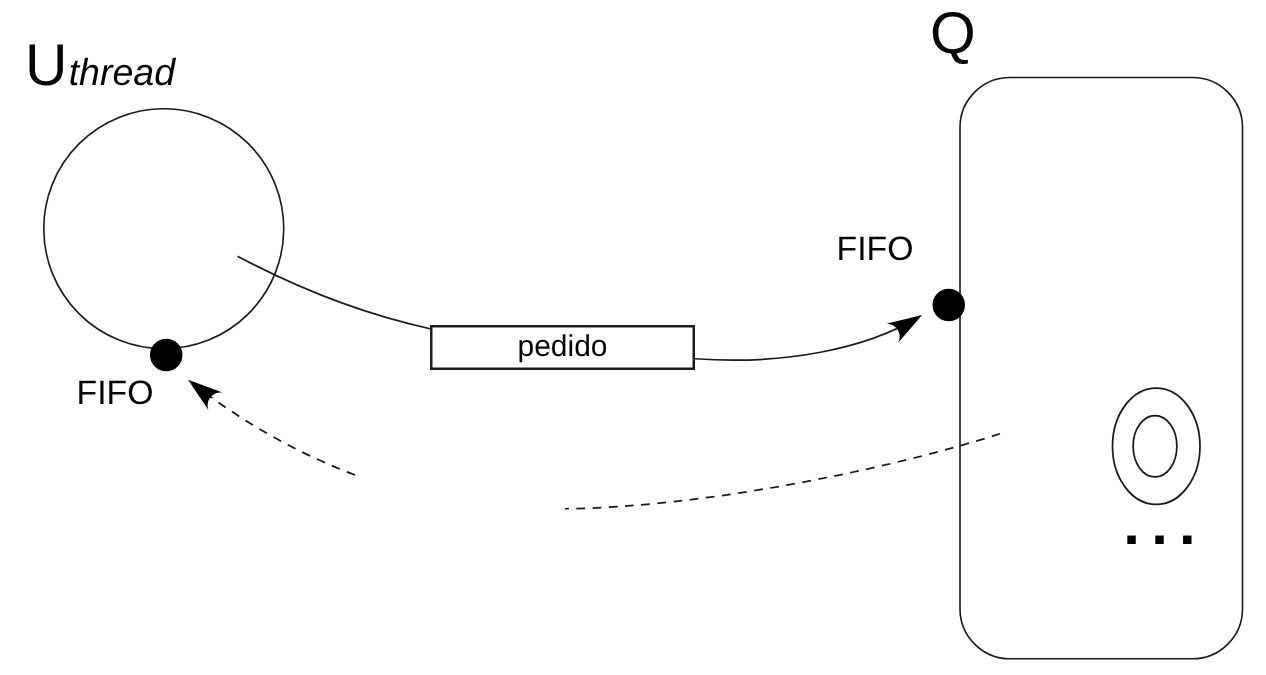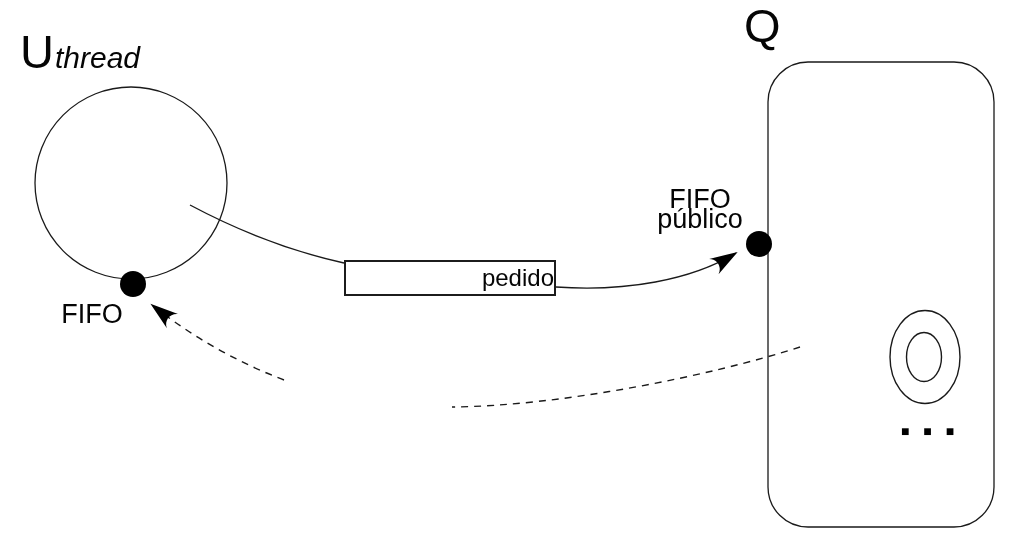--- a/index.html
+++ b/index.html
@@ -73,21 +73,20 @@
     justify-content: center;
     font-size: 24px;
     color: #050505;
     box-sizing: border-box;
   }
   .pedido-box {
     left: 344px;
     top: 260px;
     width: 212px;
     height: 36px;
-    justify-content: flex-end;
   }
   .resposta-box {
     left: 246px;
     top: 382px;
     width: 205px;
     height: 35px;
   }
   .ellipsis {
     left: 901px;
     top: 423px;
@@ -133,21 +132,20 @@
   </div>
 
   <div class="label qlabel">Q</div>
 
   <div class="label fifo fifo-privado">
     <div>FIFO</div>
   </div>
 
   <div class="label fifo fifo-publico">
     <div>FIFO</div>
-    <div>público</div>
   </div>
 
   <div class="msgbox pedido-box">
     <span>pedido</span>
   </div>
 
 
   <div class="label ellipsis">■ ■ ■</div>
 
 </div>

